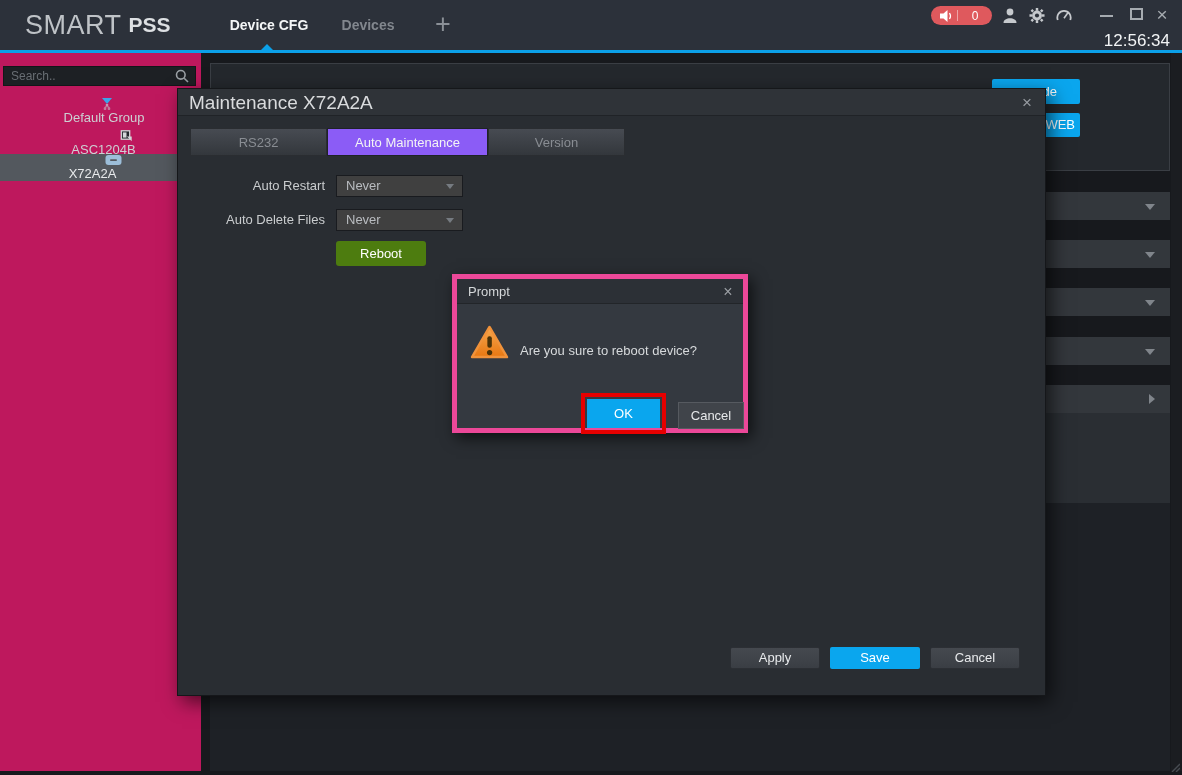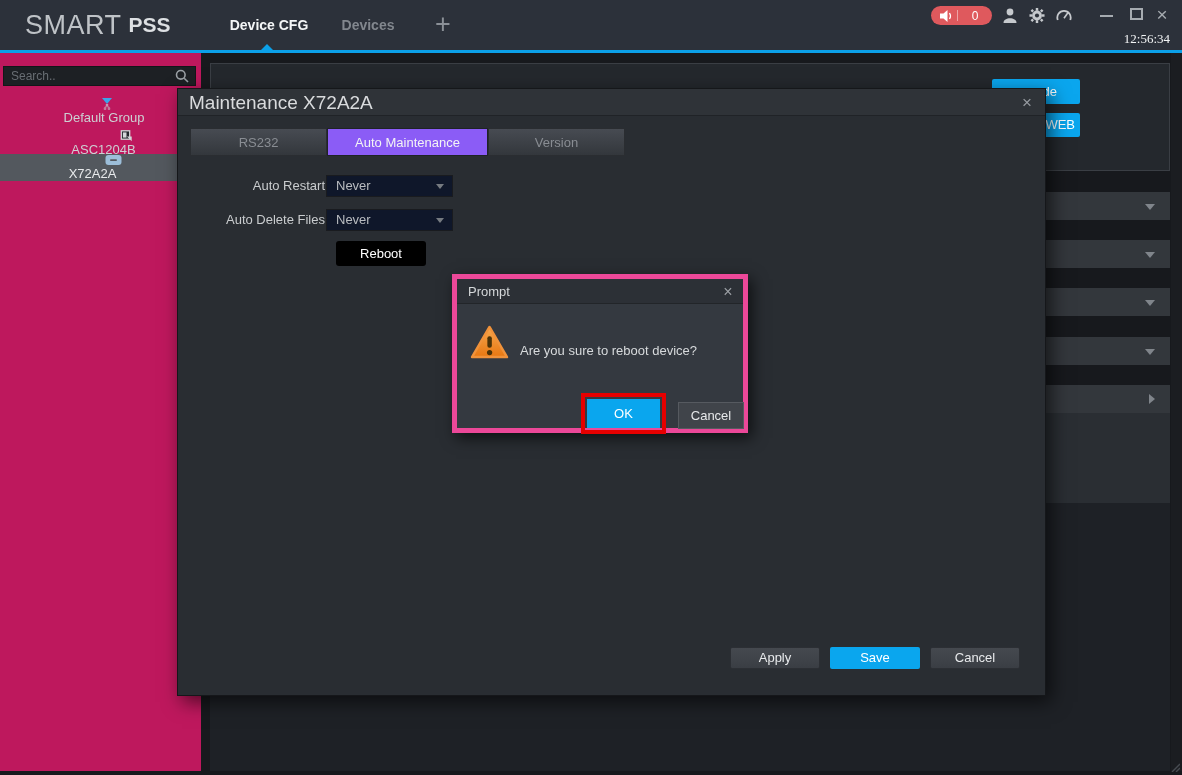--- a/index.html
+++ b/index.html
@@ -28,21 +28,21 @@
   #alarm-pill { left:931px; top:6px; width:61px; height:19px; border-radius:10px;
                 background:#df595d; display:flex; align-items:center; }
   #alarm-pill .spk { margin-left:9px; }
   #alarm-pill .sep { width:1px; height:11px; background:rgba(255,255,255,.45); margin-left:4px; }
   #alarm-pill .cnt { flex:1; text-align:center; color:#fff; font-size:12px; }
   .tb-icon { top:7px; width:16px; height:17px; }
   #icon-min { left:1100px; top:15px; width:13px; height:2px; background:#a6abb0; }
   #icon-max { left:1130px; top:8px; width:13px; height:12px; border:2px solid #a6abb0; }
   #icon-close-win { left:1152px; top:2px; width:20px; height:26px; line-height:26px;
                     text-align:center; color:#a6abb0; font-size:19px; }
-  #clock { right:12px; top:31px; color:#f2f4f5; font-size:13px;font-family:Liberation Serif, serif; }
+  #clock { right:12px; top:31px; color:#f2f4f5; font-size:17px; }
 
   
   #sidebar { left:0; top:53px; width:201px; height:718px; background:#be185d; }
   #search-box { left:3px; top:13px; width:193px; height:20px; background:#1d2024;
                 border:1px solid #141619; display:flex; align-items:center; }
   #search-box input { flex:1; background:transparent; border:0; outline:none;
                       color:#9aa0a5; font-size:12px; padding-left:7px;
                       font-family:"Liberation Sans",sans-serif; }
   #search-box input::placeholder { color:#686d73; opacity:1; }
   #search-box svg { margin-right:6px; }
@@ -87,28 +87,28 @@
                  color:#969aa0; font-size:17px; }
   .dlg-tab { top:39px; height:28px; line-height:28px; text-align:center; font-size:13px;
              background:linear-gradient(180deg,#474b52,#33373c); color:#898d93;
              border:1px solid #2a2d31; }
   #dlg-tab-rs232 { left:12px; width:137px; }
   #dlg-tab-auto  { left:149px; width:161px; background:#8b5cf6; color:#f3f4f5; border-color:#1f2327; }
   #dlg-tab-version { left:310px; width:137px; }
   .fld-label { left:0; width:147px; text-align:right; line-height:22px; color:#c9ccce; font-size:13px; }
   #lbl-restart { top:86px; }
   #lbl-delete  { top:120px; }
-  .dropdown { left:148px; width:127px; height:22px; background:#0f172a; border:1px solid #191b1f; }
+  .dropdown { left:158px; width:127px; height:22px; background:#404040; border:1px solid #191b1f; }
   #dd-restart { top:86px; }
   #dd-delete  { top:120px; }
   .dropdown .val { position:absolute; left:9px; top:0; line-height:20px; color:#b9bcc0; font-size:13px; }
   .dropdown .caret { position:absolute; right:8px; top:8px; width:0; height:0;
     border-left:4.5px solid transparent; border-right:4.5px solid transparent; border-top:5.5px solid #767b81; }
   #btn-reboot { left:158px; top:152px; width:90px; height:25px; line-height:25px;
-                background:#000000; color:#fff; text-align:center; border-radius:3px; font-size:13px; }
+                background:#4d7c0f; color:#fff; text-align:center; border-radius:3px; font-size:13px; }
   .gray-btn { height:22px; line-height:20px; text-align:center; font-size:13px; color:#e8eaec;
               background:linear-gradient(180deg,#45494f,#3a3e44); border:1px solid #2c2f34; border-radius:2px; }
   #btn-apply  { left:552px; top:558px; width:90px; }
   #btn-save   { left:652px; top:558px; width:90px; height:22px; line-height:22px; text-align:center;
                 background:#0aa6ee; color:#fff; border-radius:2px; font-size:13px; }
   #btn-cancel { left:752px; top:558px; width:90px; }
 
   
   #prompt { left:452px; top:274px; width:296px; height:159px; background:#343940;
             border:5px solid #ec4899; box-shadow:4px 5px 14px rgba(0,0,0,.65); z-index:20; }

